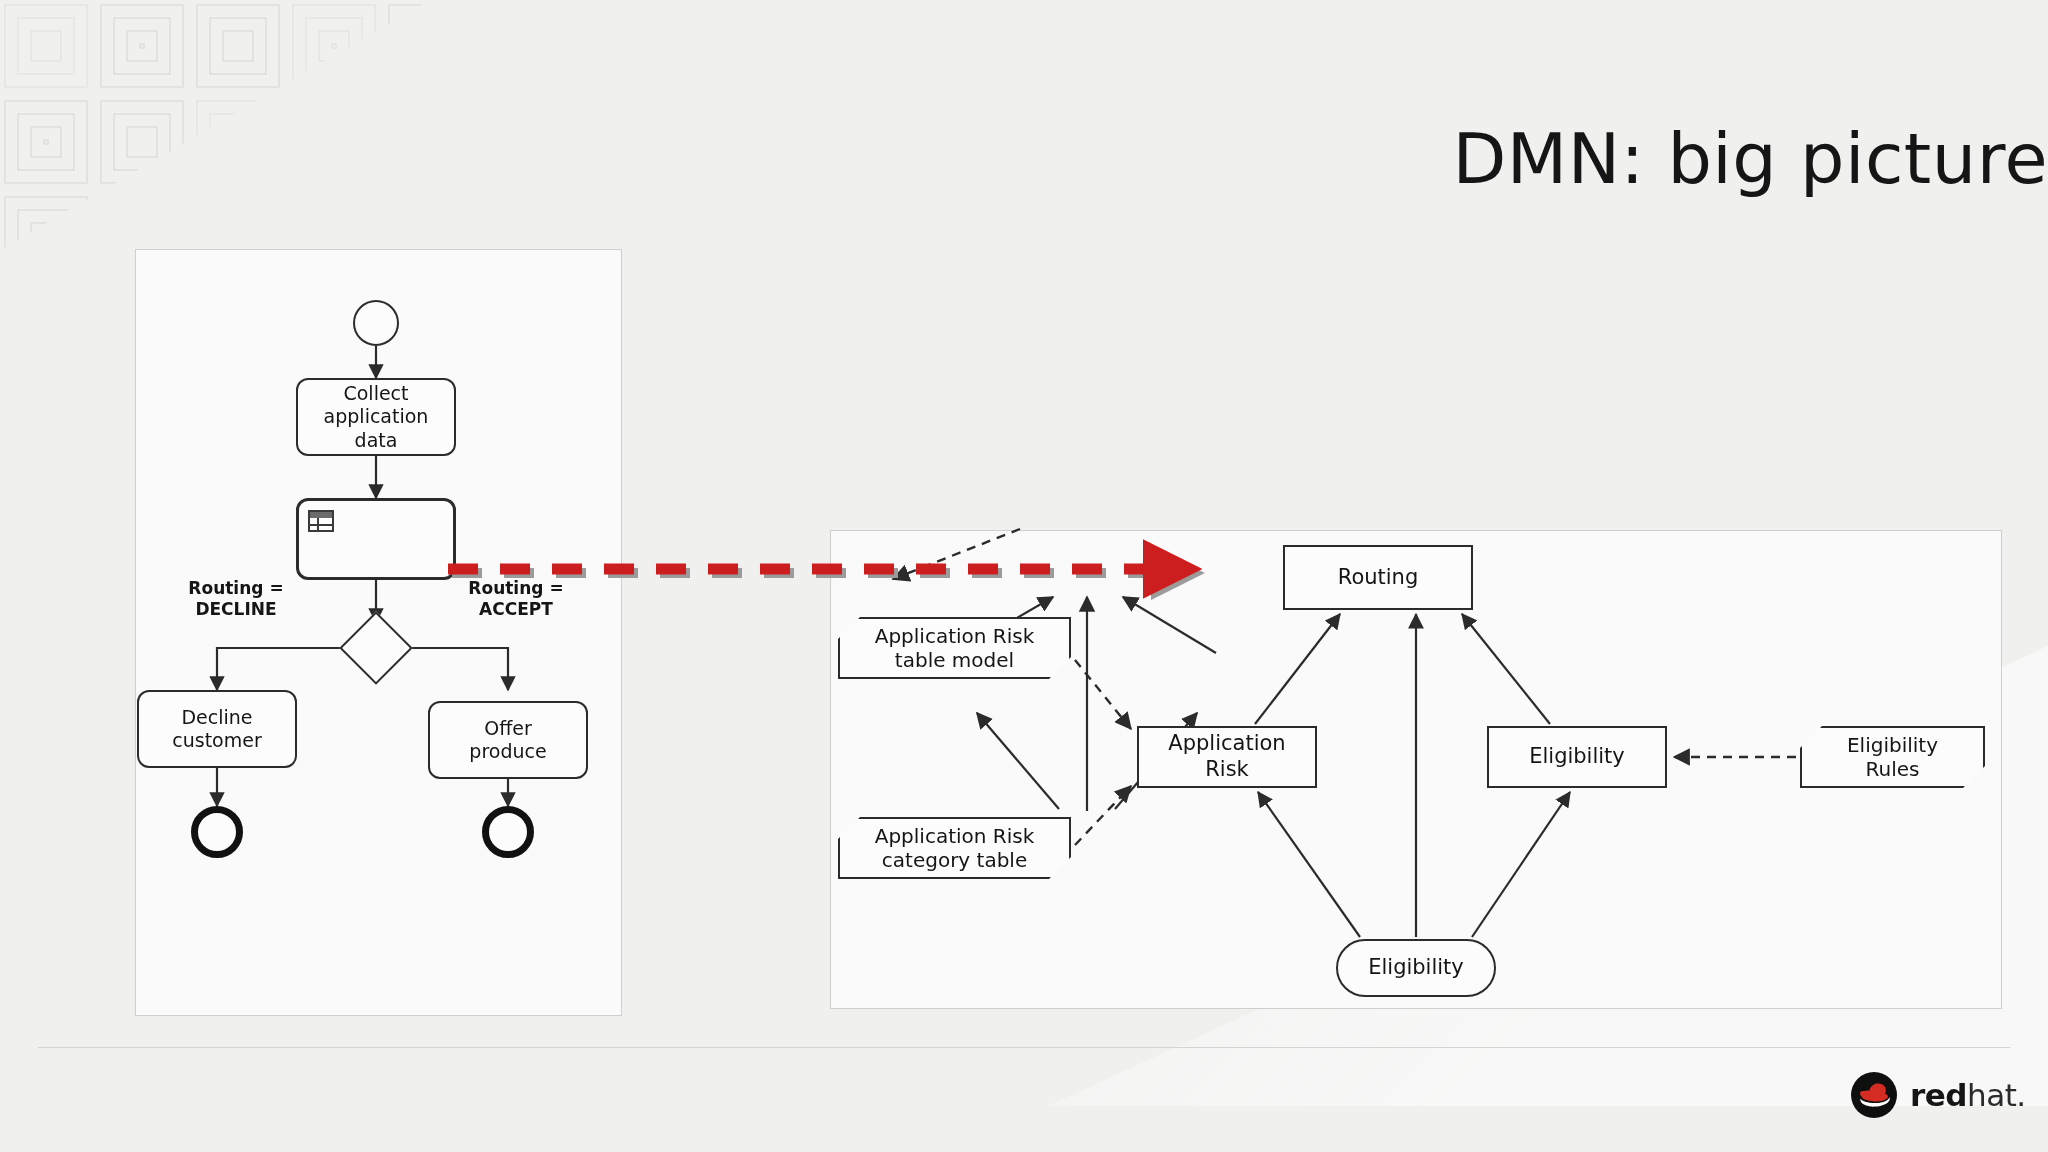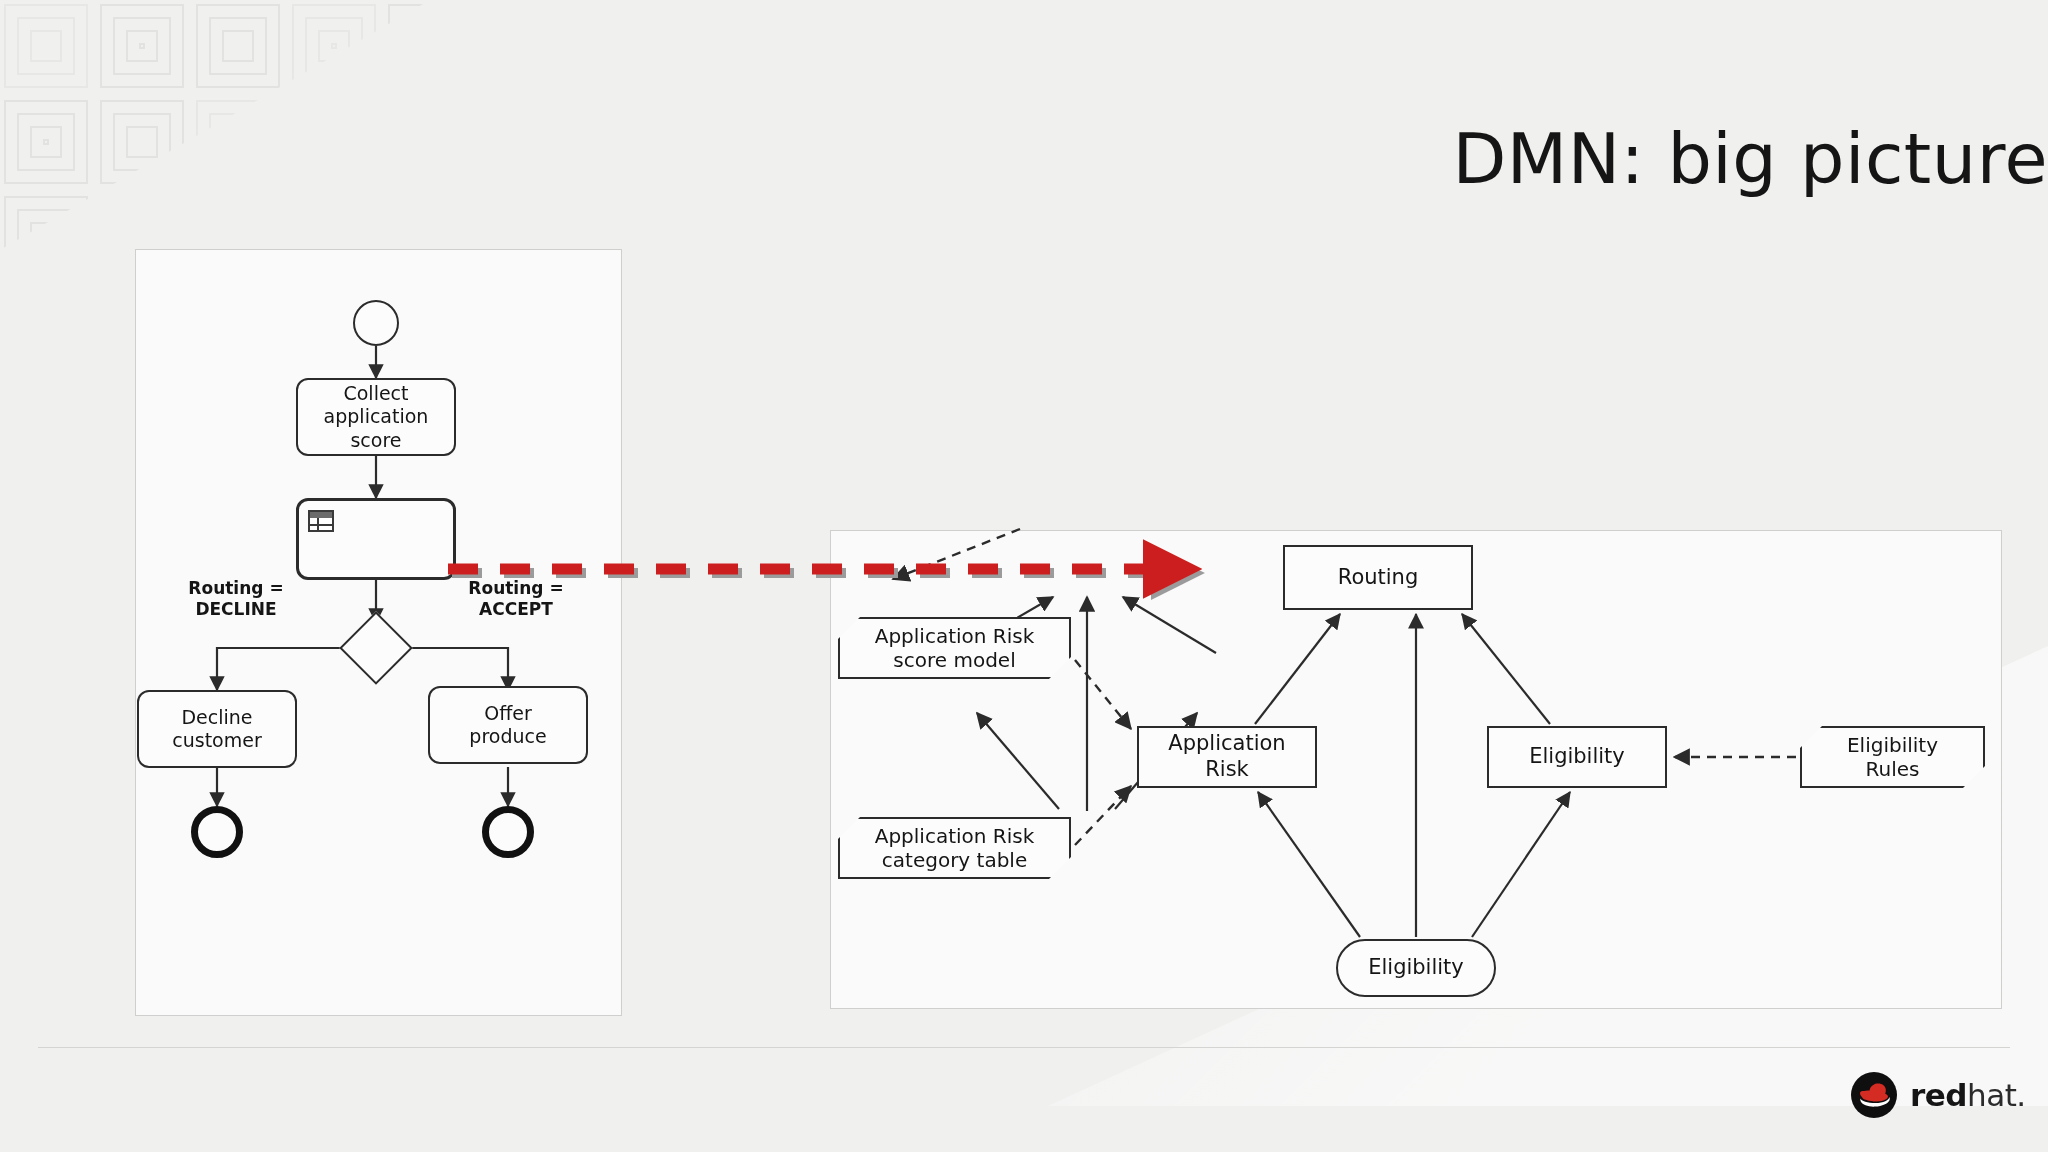--- a/index.html
+++ b/index.html
@@ -198,21 +198,21 @@
 
     <path class="ln" d="M372,517 L372,556" marker-end="url(#bpmnArrow)"></path>
   </svg>
 
   <div class="bpmn-start" style="left:217px;top:50px;"></div>
 
   <div class="bpmn-task" style="left:160px;top:128px;width:160px;height:78px;">
     <div class="nodetext">
       <span>
         <span>Collect</span><br>
-        <span>application score</span>
+        <span>application data</span>
       </span>
     </div>
   </div>
 
   <div class="bpmn-task rule" style="left:160px;top:248px;width:160px;height:82px;">
     <span class="rule-icon">
         <i></i>
       </span>
   </div>
 
@@ -229,21 +229,21 @@
 
   <div class="bpmn-task" style="left:1px;top:440px;width:160px;height:78px;">
     <div class="nodetext">
       <span>
         <span>Decline</span><br>
         <span>customer</span>
       </span>
     </div>
   </div>
 
-  <div class="bpmn-task" style="left:292px;top:436px;width:160px;height:78px;">
+  <div class="bpmn-task" style="left:292px;top:451px;width:160px;height:78px;">
     <div class="nodetext">
       <span>
         <span>Offer</span><br>
         <span>produce</span>
       </span>
     </div>
   </div>
 
   <div class="bpmn-end" style="left:55px;top:556px;"></div>
   <div class="bpmn-end" style="left:346px;top:556px;"></div>
@@ -323,21 +323,21 @@
 </div>
 
 <div class="dmn-decision" style="left:1487px;top:726px;width:180px;height:62px;">
   <div class="nodetext">Eligibility</div>
 </div>
 
 <div class="dmn-bkm" style="left:838px;top:617px;width:233px;height:62px;">
   <div class="nodetext">
     <span>
       <span>Application Risk</span><br>
-      <span>score model</span>
+      <span>table model</span>
     </span>
   </div>
 </div>
 
 <div class="dmn-bkm" style="left:838px;top:817px;width:233px;height:62px;">
   <div class="nodetext">
     <span>
       <span>Application Risk</span><br>
       <span>category table</span>
     </span>

